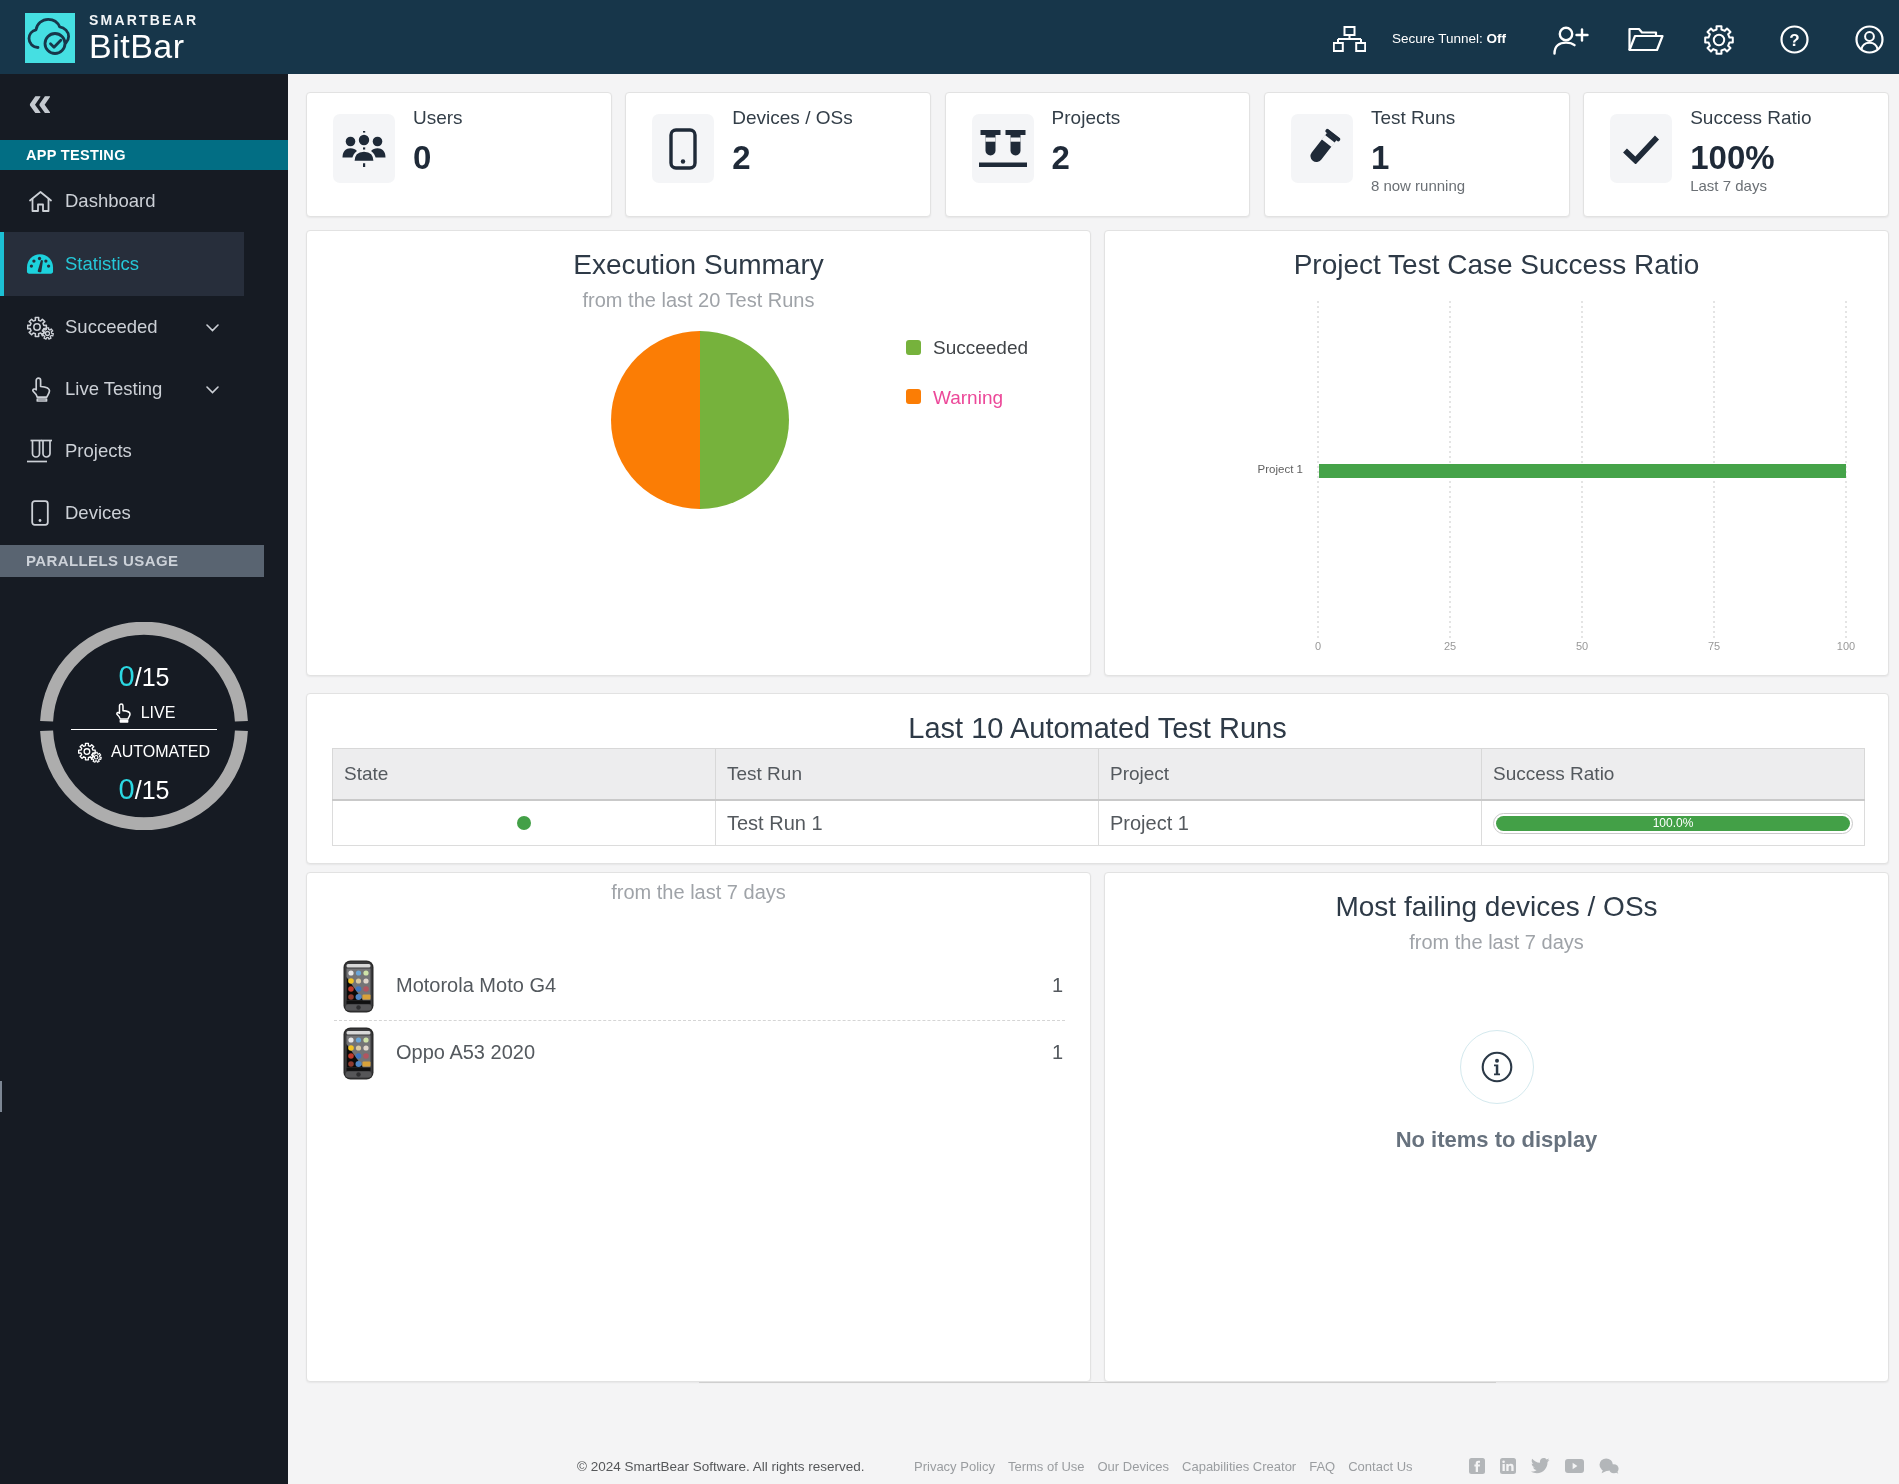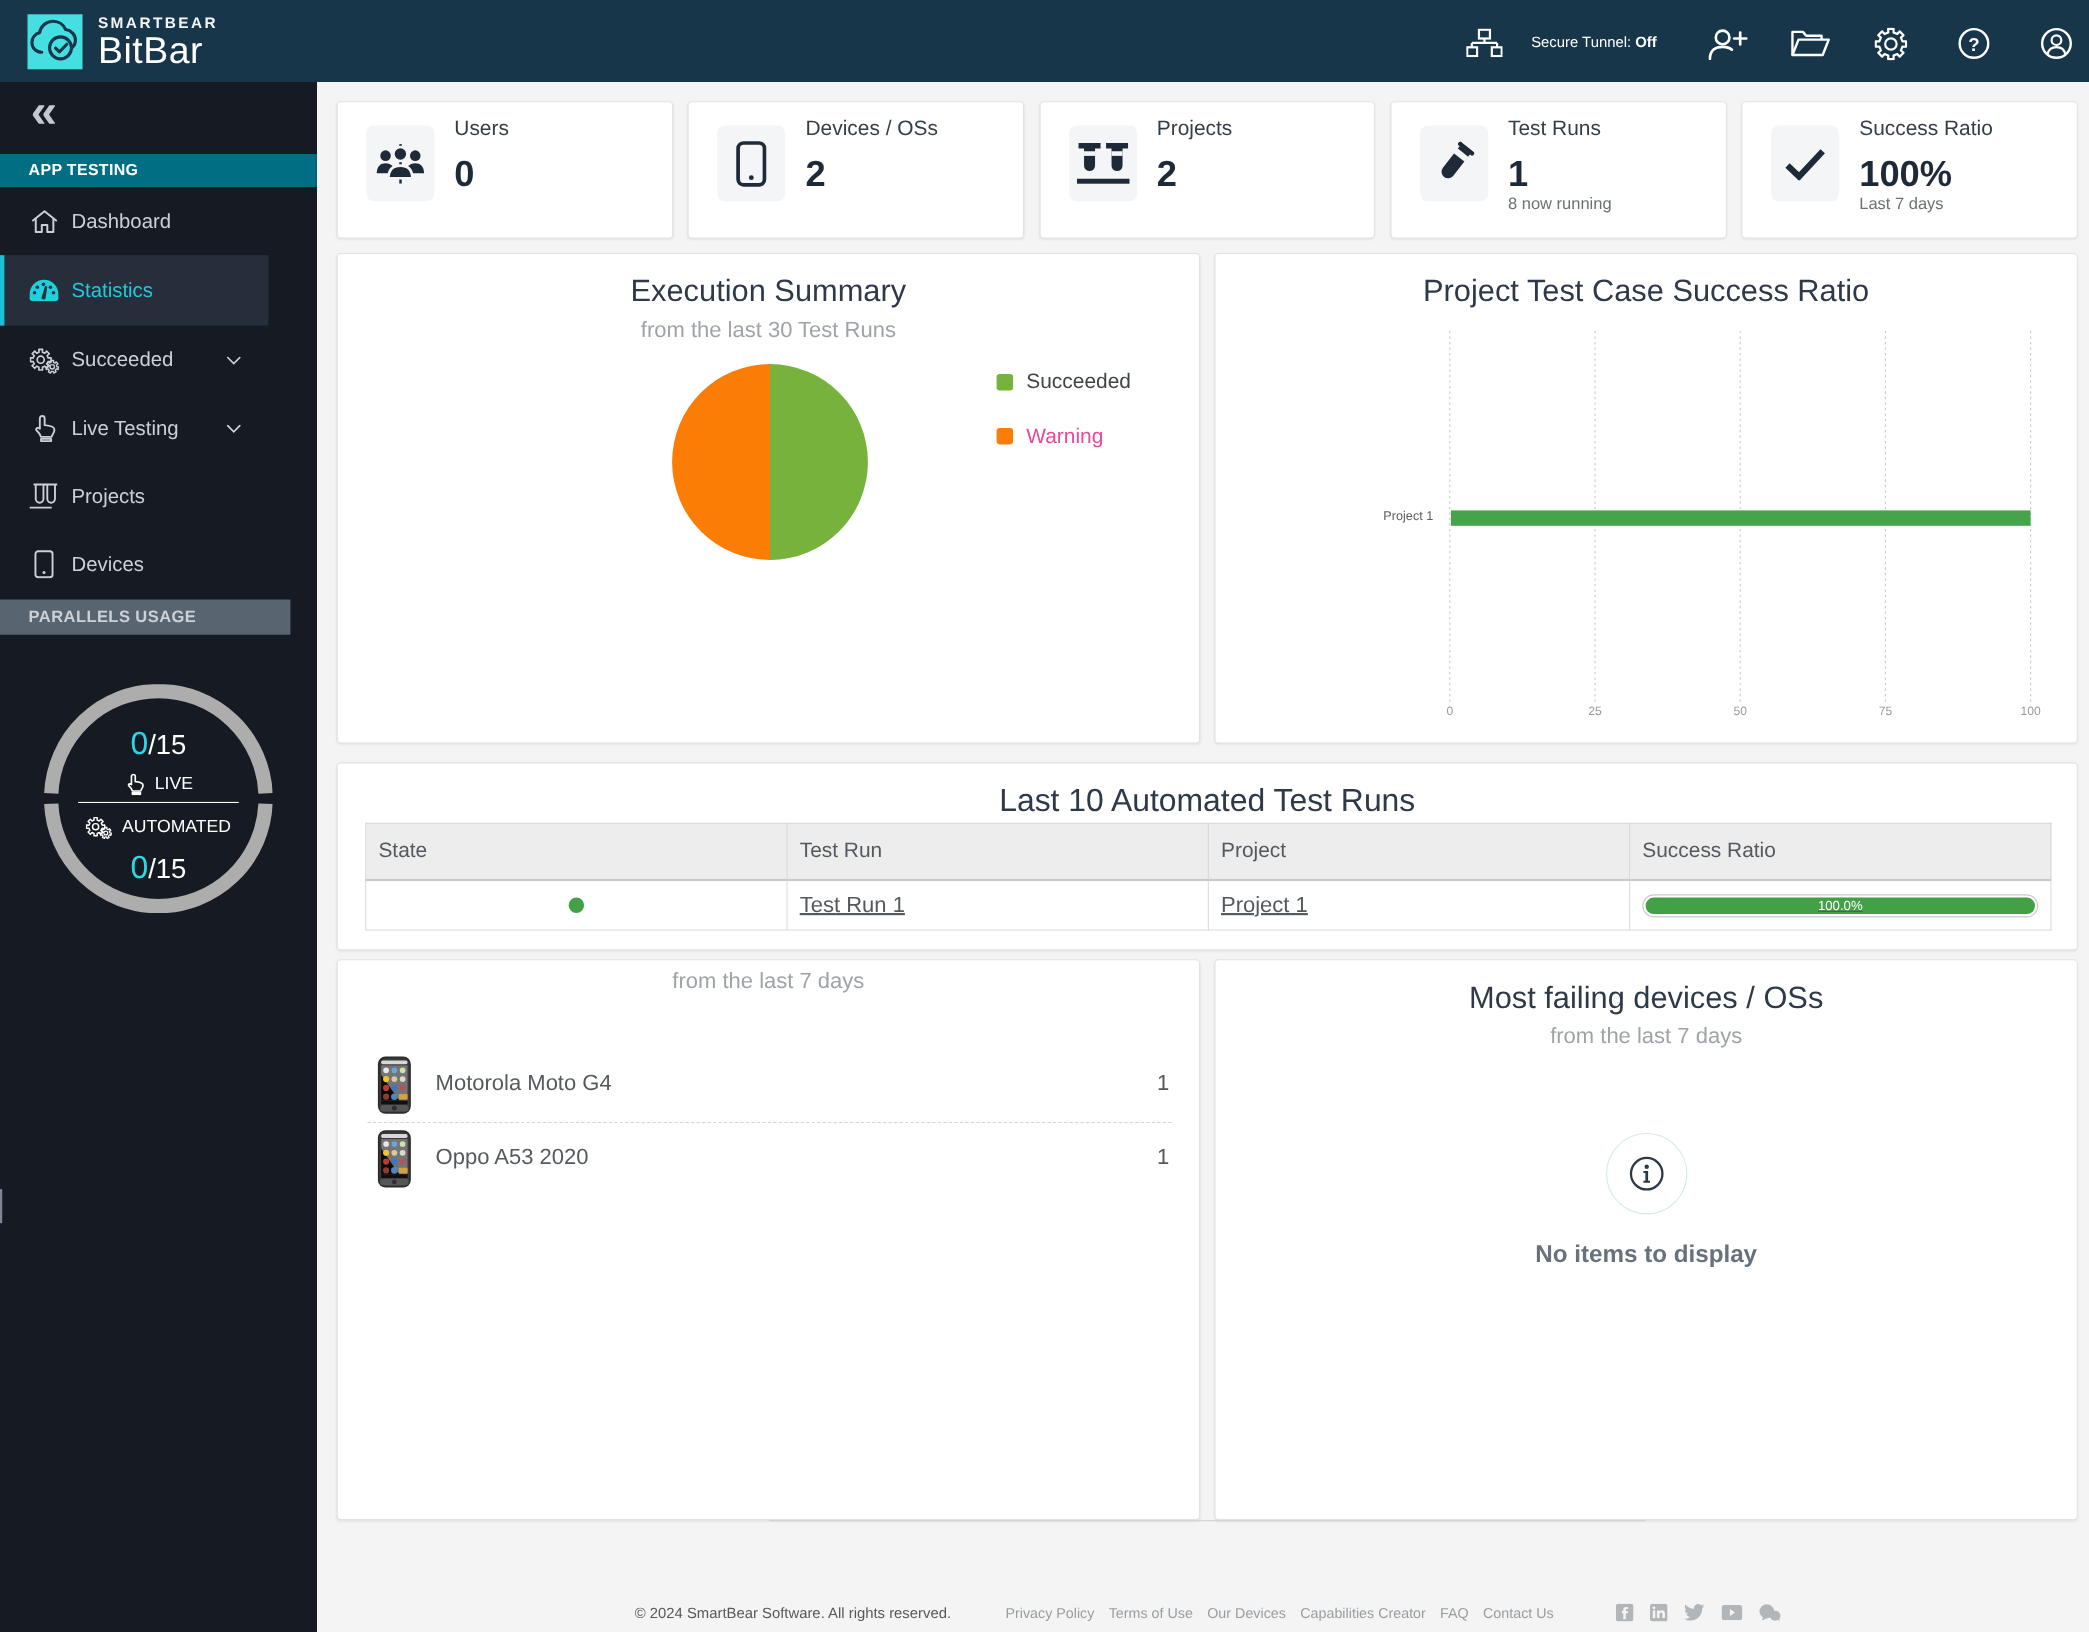--- a/index.html
+++ b/index.html
@@ -46,21 +46,21 @@
 .panel { background:#fff; border:1px solid #e2e2e2; border-radius:4px; box-shadow:0 1px 2px rgba(0,0,0,0.06); position:relative; }
 .p-left { width:785px; }
 .charts .panel { height:446px; }
 .ptitle { text-align:center; font-size:28px; line-height:32px; color:#2e3a47; margin-top:18px; }
 .psub { text-align:center; font-size:20px; line-height:24px; color:#9fa3a8; margin-top:7px; }
 
 .tpanel { margin-top:17px; height:171px; width:1583px; }
 .ttitle { text-align:center; font-size:29px; color:#2e3a47; margin-top:18px; }
 table.runs { position:absolute; left:25px; top:54px; width:1533px; border-collapse:collapse; }
 table.runs th { background:#ededee; border:1px solid #d8d8d8; border-bottom:2px solid #c9c9c9; font-weight:normal; text-align:left; color:#54595e; font-size:19px; padding:14px 11px 14px 11px; width:25%; }
-table.runs td { border:1px solid #dcdcdc; color:#54595e; font-size:20px; line-height:24px; padding:10px 11px;text-decoration:underline; }
+table.runs td { border:1px solid #dcdcdc; color:#54595e; font-size:20px; line-height:24px; padding:10px 11px; }
 .dot { width:14px; height:14px; border-radius:50%; background:#43a047; margin:0 auto; }
 .ptrack { border:1px solid #c9c9c9; border-radius:10.5px; padding:2px; background:#fff; }
 .pbar { background:#43a047; border-radius:8px; height:15px; color:#fff; font-size:12px; text-align:center; line-height:15px; }
 
 .brow { margin-top:8px; }
 .brow .panel { height:510px; }
 .devrow { position:absolute; left:27px; width:731px; height:66px; }
 .devrow .dph { position:absolute; left:9px; top:7px; }
 .devrow .dname { position:absolute; left:62px; top:50%; margin-top:-12px; font-size:20px; color:#54595e; }
 .devrow .dcount { position:absolute; right:2px; top:50%; margin-top:-12px; font-size:20px; color:#54595e; }
@@ -307,21 +307,21 @@
       </svg>
         </div>
         <div class="slabel">Success Ratio</div>
         <div class="snum">100%</div>
         <div class="ssub">Last 7 days</div>
       </div>
   </div>
   <div class="row2 charts">
     <div class="panel p-left">
       <div class="ptitle">Execution Summary</div>
-      <div class="psub">from the last 30 Test Runs</div>
+      <div class="psub">from the last 20 Test Runs</div>
       <svg width="180" height="180" style="position:absolute;left:303px;top:99px;">
         <path d="M 90 90 L 90 1 A 89 89 0 0 1 90 179 Z" fill="#76b23c"></path>
         <path d="M 90 90 L 90 179 A 89 89 0 0 1 90 1 Z" fill="#fb7d05"></path>
       </svg>
       <div style="position:absolute;left:599px;top:109px;width:15px;height:15px;background:#76b23c;border-radius:3px;"></div>
       <div style="position:absolute;left:626px;top:106px;font-size:19px;color:#404448;">Succeeded</div>
       <div style="position:absolute;left:599px;top:158px;width:15px;height:15px;background:#fb7d05;border-radius:3px;"></div>
       <div style="position:absolute;left:626px;top:156px;font-size:19px;color:#ec4899;">Warning</div>
     </div>
     <div class="panel p-left">

